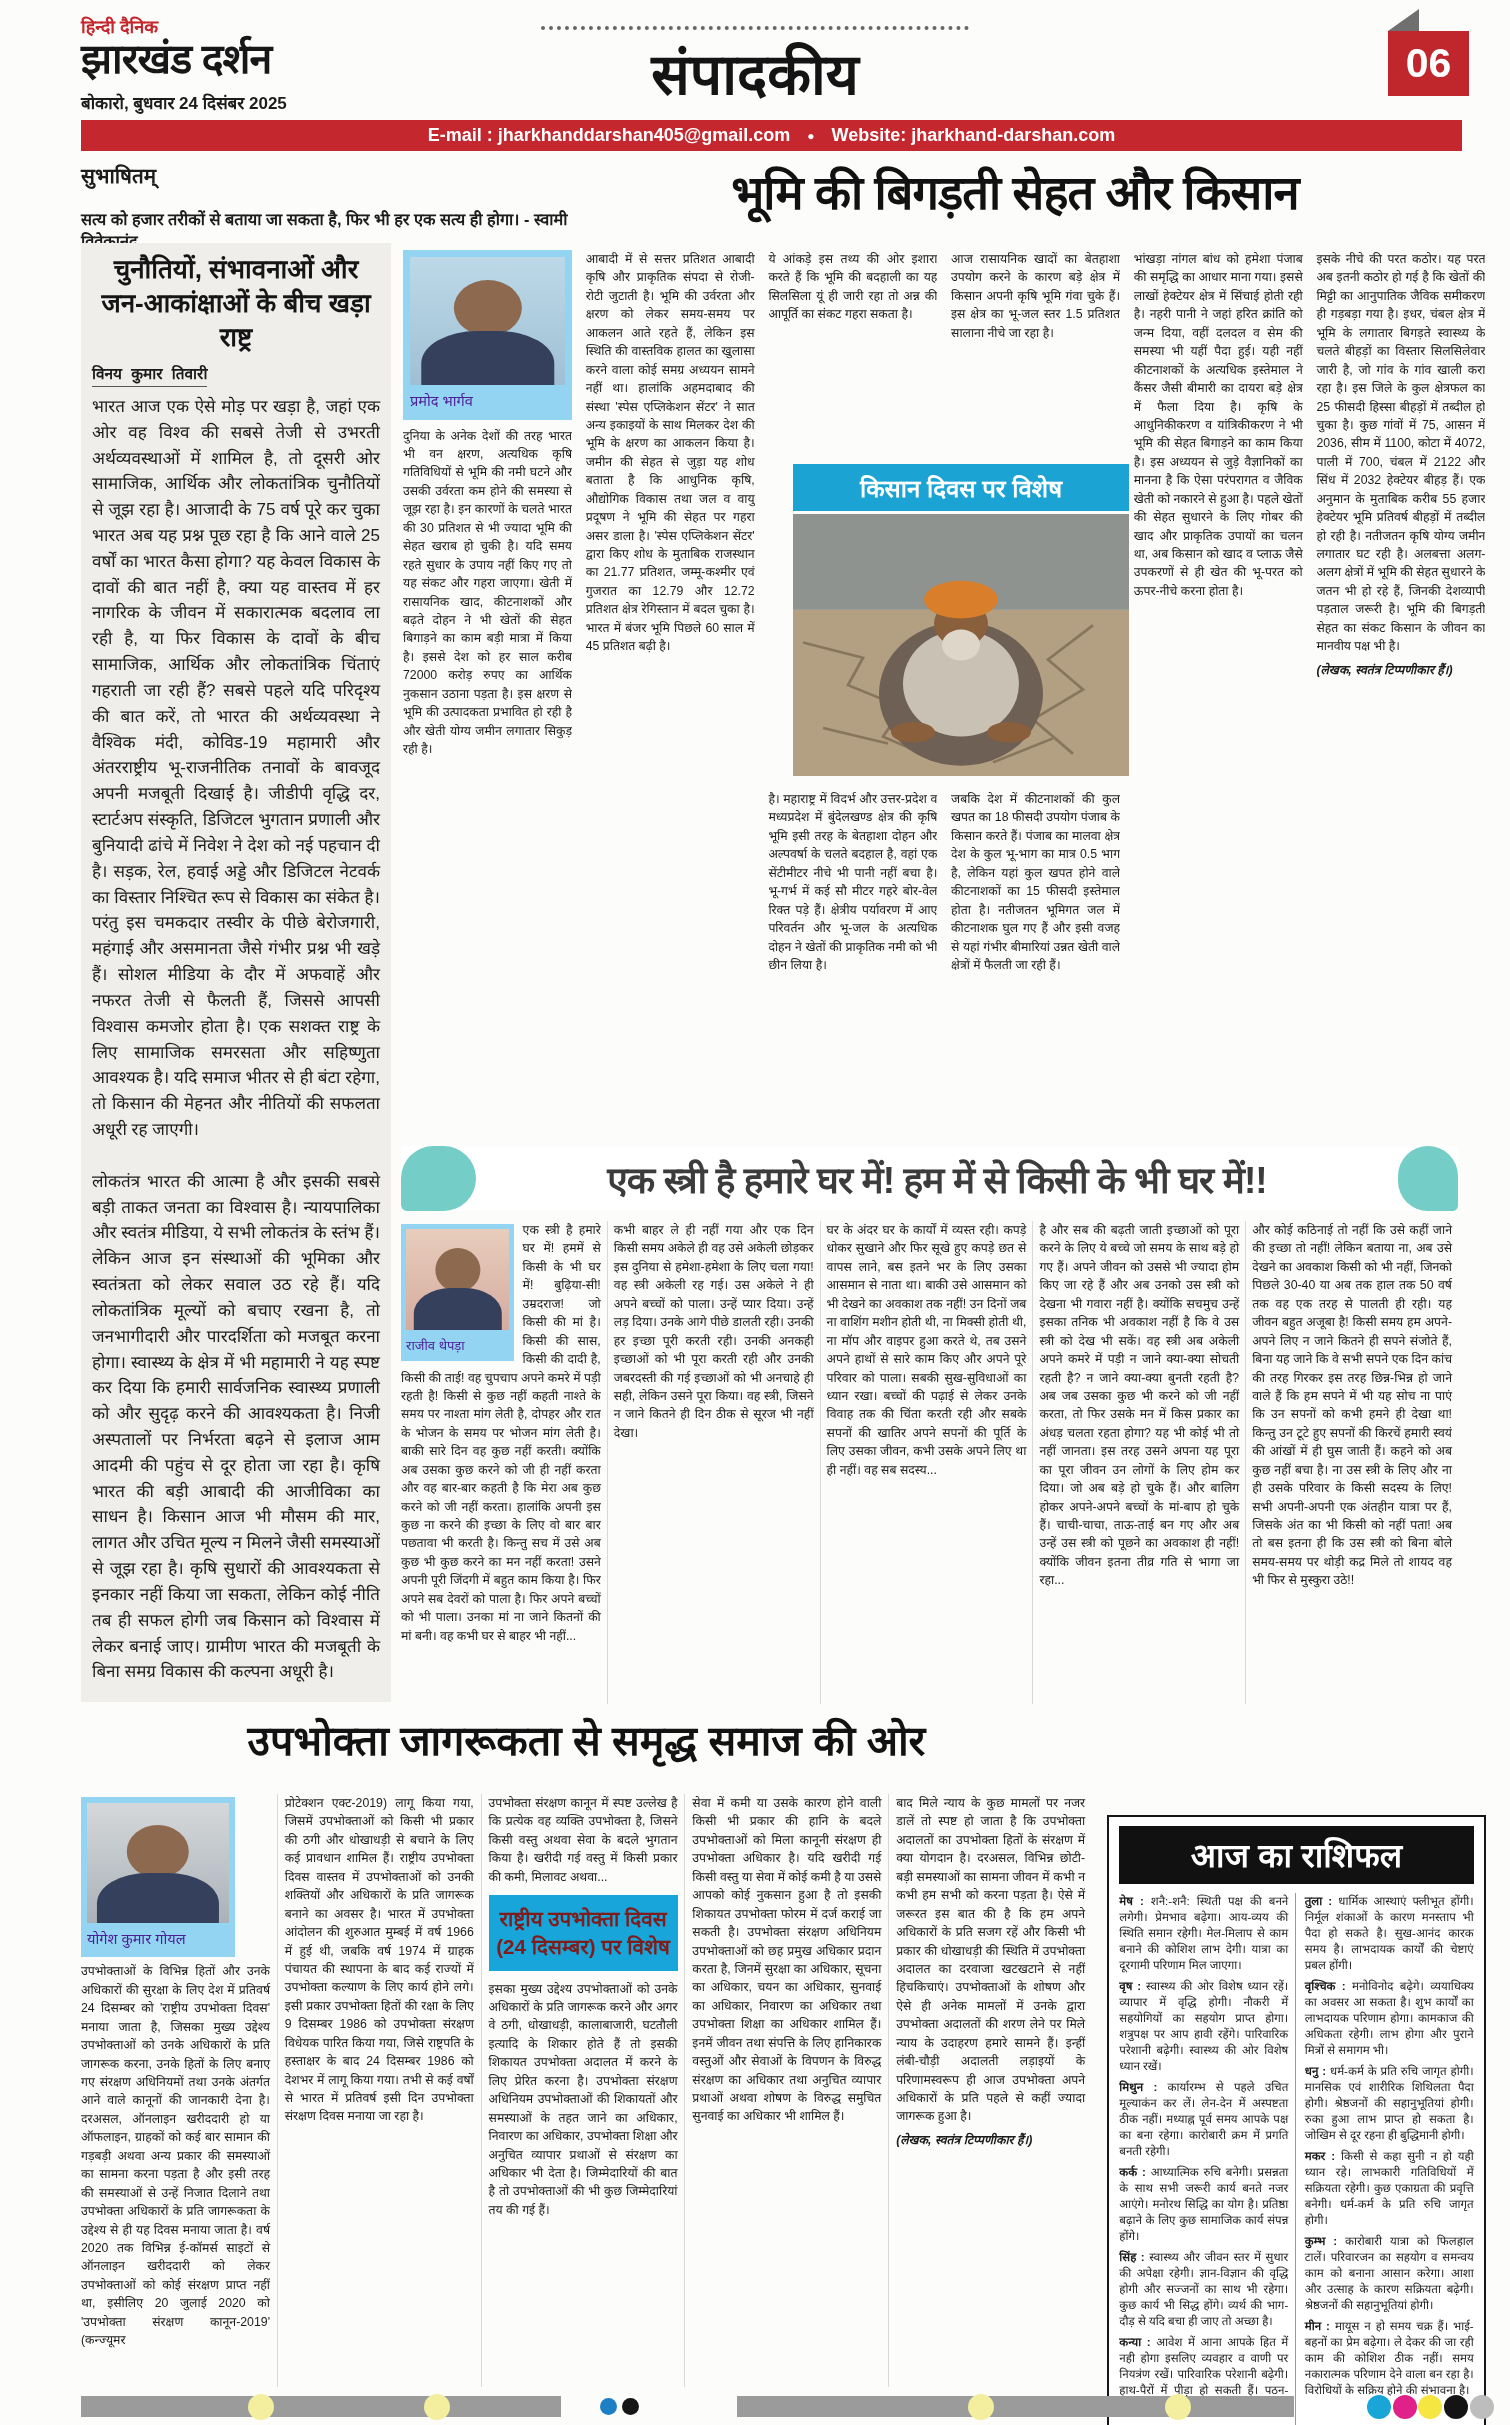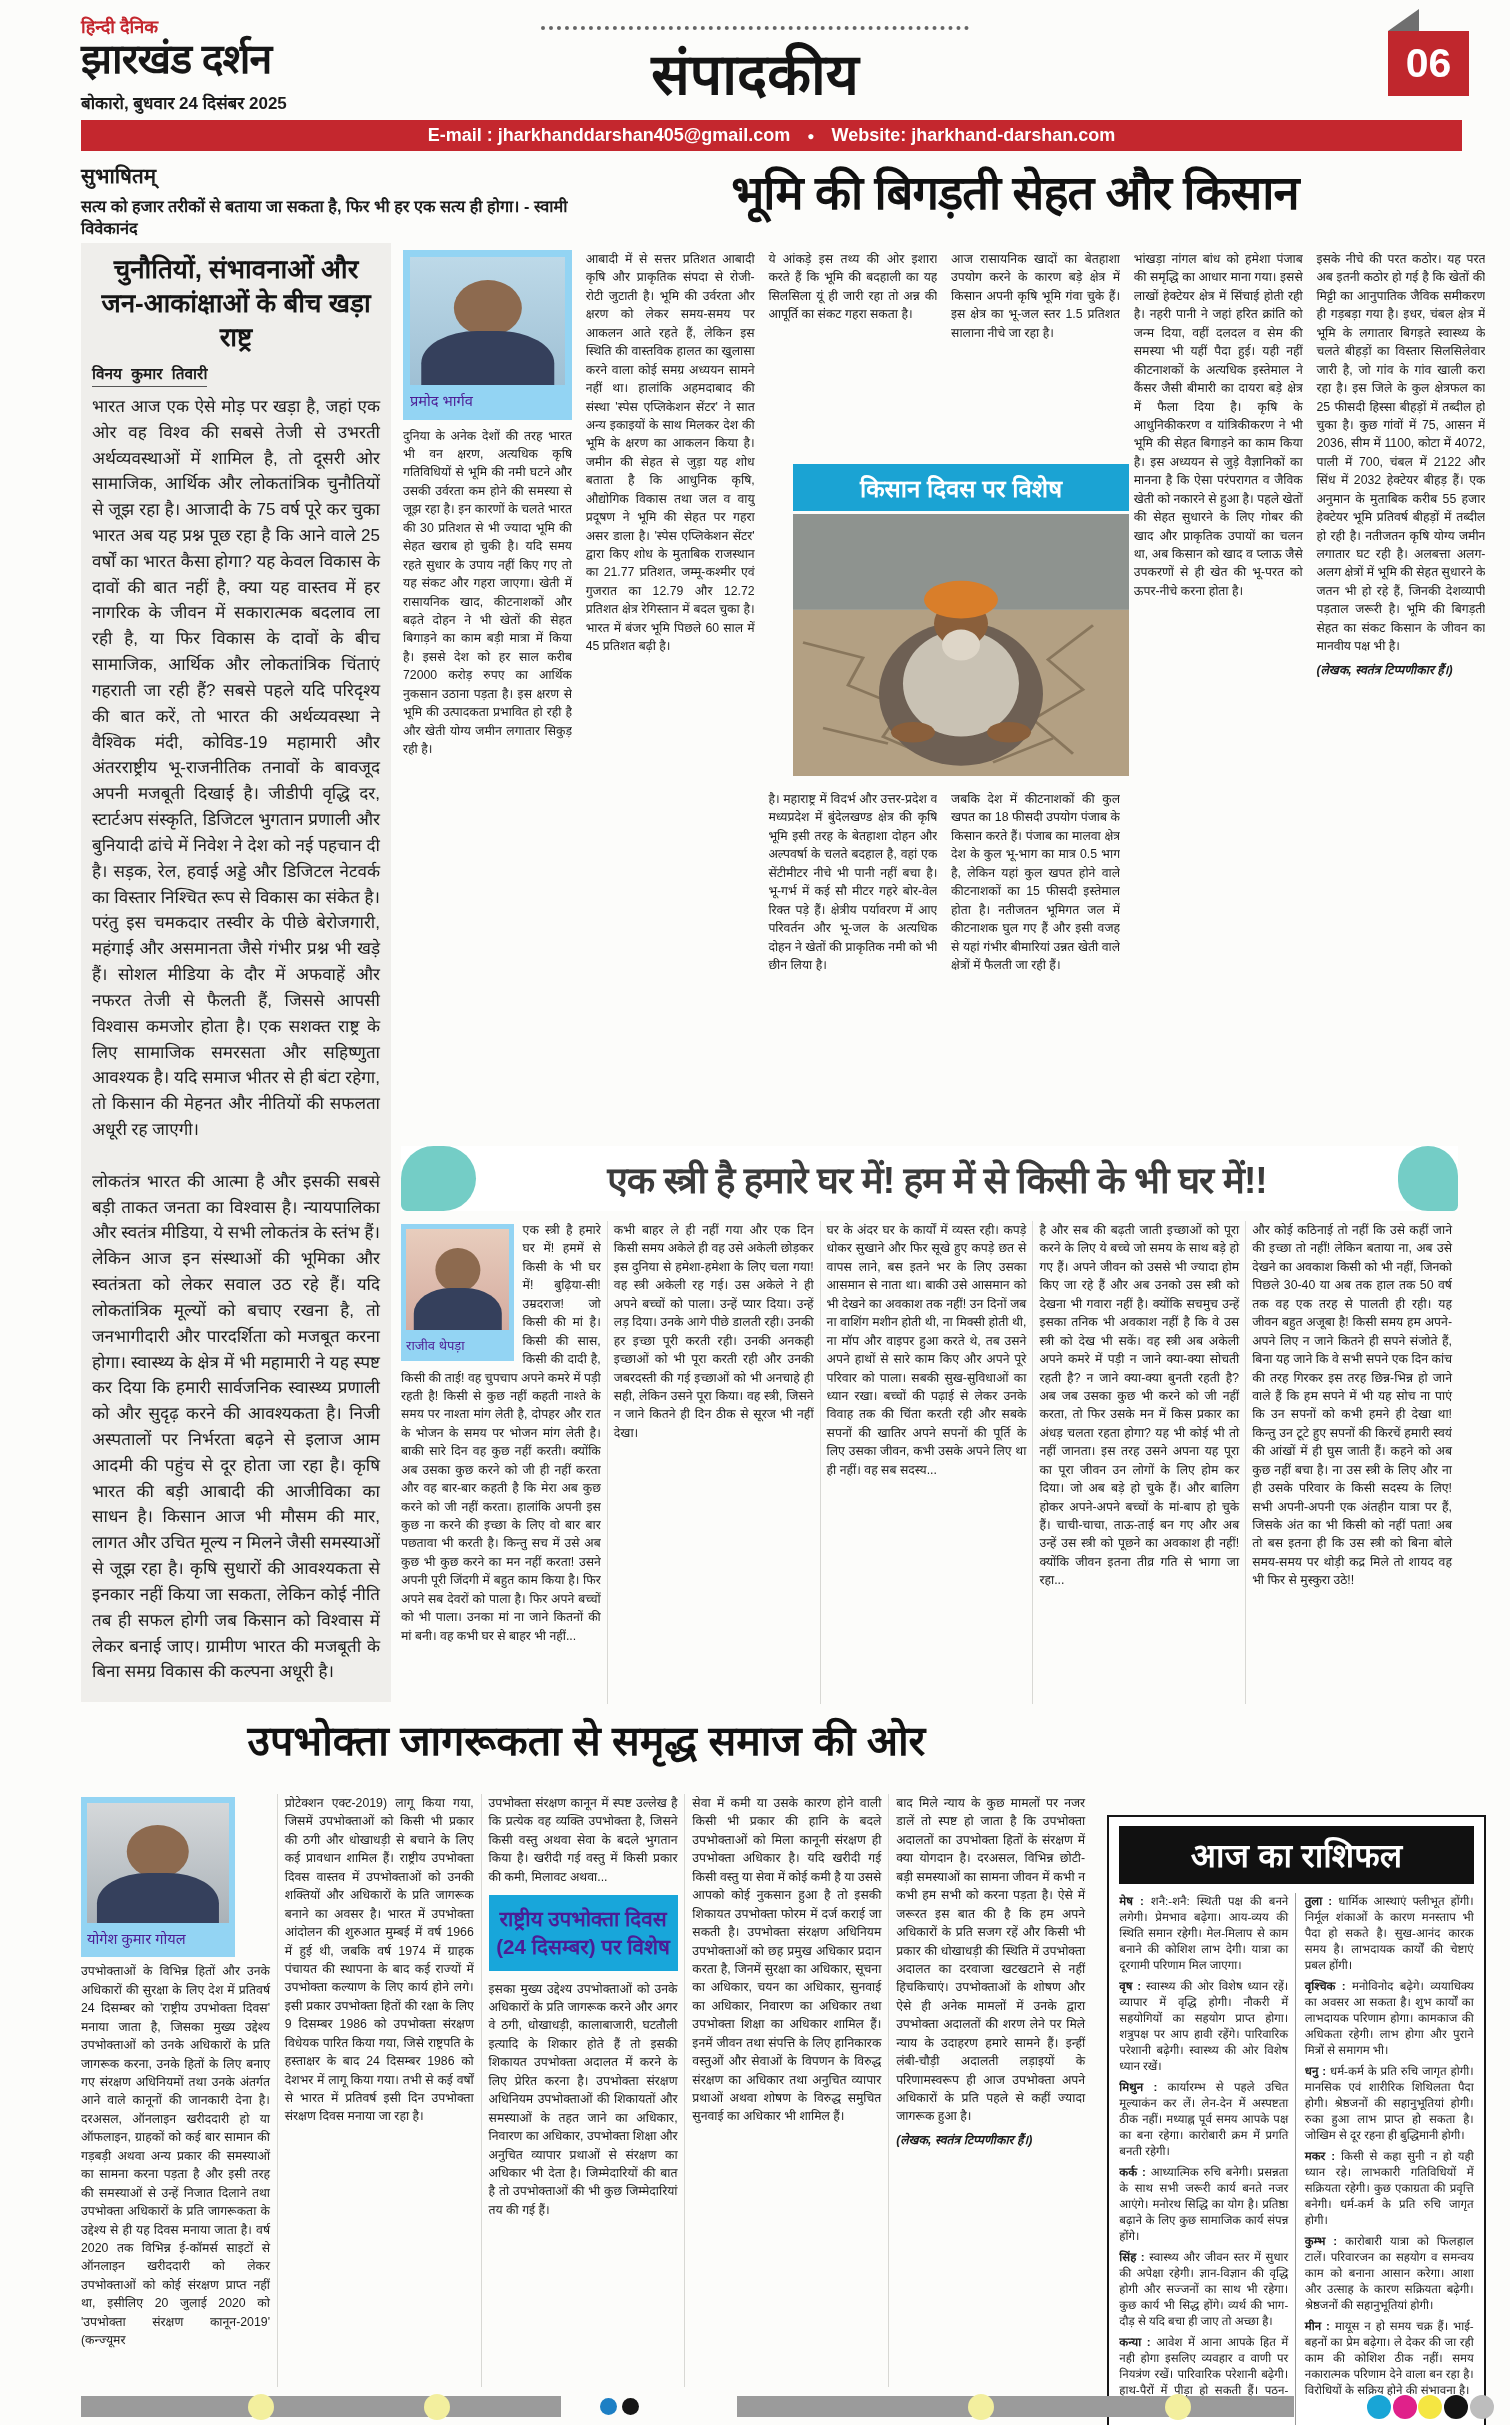--- a/index.html
+++ b/index.html
@@ -18,21 +18,21 @@
   .page-badge .fold { position:absolute; left:0; top:-22px; width:0; height:0;
                       border-left:31px solid transparent; border-bottom:22px solid #6f6f6f; }
   .contact-bar { position:absolute; left:81px; top:120px; width:1381px; height:31px; background:#c4272e;
                  color:#fff; display:flex; align-items:center; justify-content:center; gap:17px;
                  font-weight:800; font-size:18px; }
   .contact-bar .dot { font-size:12px; }
 
   
   .subhashitam { position:absolute; left:81px; top:161px; width:497px; }
   .subhashitam .head { font-size:20.6px; font-weight:800; }
-  .subhashitam .quote { font-size:16.3px; font-weight:700; line-height:1.35; margin-top:6px; }
+  .subhashitam .quote { font-size:16.3px; font-weight:700; line-height:1.35; margin-top:19px; }
 
   
   .left-article { position:absolute; left:81px; top:243px; width:310px; height:1459px;
                   background:#efeeeb; padding:10.3px 11px; overflow:hidden; }
   .left-article .hl { font-size:26px; font-weight:800; line-height:1.3; text-align:center; color:#151515; }
   .left-article .by-wrap { margin:8.6px 0 6.9px;font-family:Liberation Mono, monospace; }
   .left-article .by { display:inline-block; font-size:15.4px; font-weight:800; border-bottom:1.7px solid #555; padding-bottom:1.7px; }
   .left-article .body { font-size:17px; line-height:1.52; text-align:justify; white-space:pre-line; }
 
   
@@ -79,21 +79,21 @@
 
   
   .consumer-headline { position:absolute; left:81px; top:1711px; width:1011px; text-align:center;
                        font-size:41px; font-weight:800; color:#121212; }
   .consumer-body { position:absolute; left:81px; top:1794px; width:1011px; height:593px; display:flex; }
   .ccol { flex:1; font-size:12.3px; line-height:1.5; text-align:justify; overflow:hidden;
           border-left:0.9px solid #d8d8d4; padding:0 6.9px; }
   .ccol:first-child { border-left:none; padding-left:0; }
   .ccol .pframe { float:left; width:154px; margin:3.4px 8.6px 5.1px 0; padding:6px; }
   .ccol .portrait { height:120px; }
-  .consumer-box { background:#18a6da; color:#4c1d95; font-weight:800; font-size:20.6px; text-align:center;
+  .consumer-box { background:#18a6da; color:#7f1d1d; font-weight:800; font-size:20.6px; text-align:center;
                   padding:10.3px 6.9px; margin:8.6px 0; line-height:1.35; }
 
   
   .horoscope { position:absolute; left:1107px; top:1815px; width:379px; height:675px;
                border:2.6px solid #161616; background:#fff; padding:8.6px 10.3px; }
   .h-title { background:#111; color:#fff; text-align:center; font-size:33px; font-weight:800; padding:6.9px 0; }
   .h-cols { display:flex; margin-top:8.6px; height:calc(100% - 74px); overflow:hidden; }
   .hcol { flex:1; font-size:11.6px; line-height:1.38; text-align:justify; padding-right:6.9px; }
   .hcol.right { border-left:0.9px solid #999; padding-left:8.6px; padding-right:0; }
   .h-entry { margin-bottom:5.1px; }

